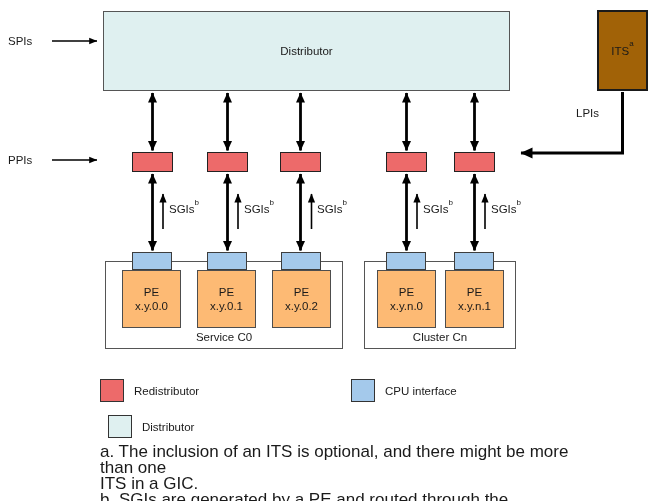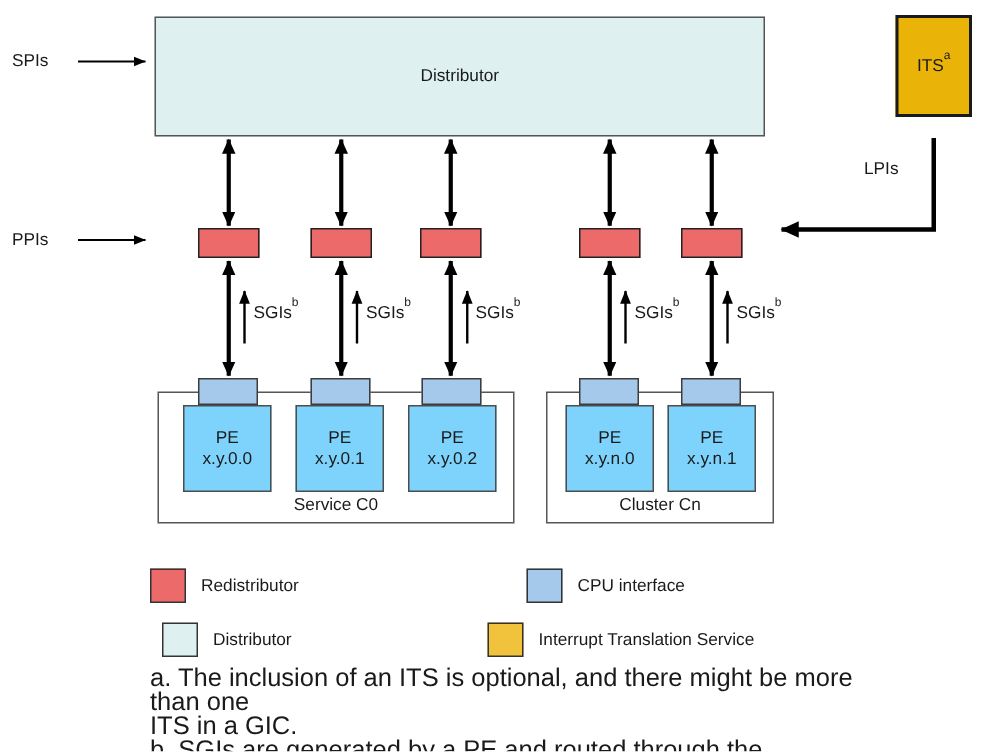--- a/index.html
+++ b/index.html
@@ -7,24 +7,24 @@
     position:relative;width:658px;height:501px;background:#ffffff;overflow:hidden;
     font-family:"Liberation Sans", sans-serif;color:#1a1a1a;
   }
   .abs{position:absolute;}
   .lbl{font-size:11.5px;line-height:14px;white-space:nowrap;}
   sup.fn{font-size:8px;position:relative;top:-0.45em;line-height:0;}
 
   
   .box{position:absolute;box-sizing:border-box;display:flex;align-items:center;justify-content:center;text-align:center;}
   .distributor{left:103px;top:11px;width:407px;height:80px;background:#dff0f0;border:1.5px solid #555;}
-  .its{left:597px;top:10px;width:51px;height:68px;background:#eab308;border:2px solid #1a1a1a;}
+  .its{left:597px;top:10px;width:51px;height:81px;background:#a16207;border:2px solid #1a1a1a;}
   .redist{top:152px;width:41px;height:20px;background:#ed6a6a;border:1.5px solid #222;}
   .cpu{top:252px;width:40px;height:18px;background:#a4c9eb;border:1.5px solid #3d3d3d;z-index:3;}
-  .pe{top:270px;width:59px;height:58px;background:#7dd3fc;border:1.5px solid #4d4d4d;z-index:2;flex-direction:column;}
+  .pe{top:270px;width:59px;height:58px;background:#fdba74;border:1.5px solid #4d4d4d;z-index:2;flex-direction:column;}
   .pe .l1,.pe .l2{display:block;font-size:11.5px;line-height:14px;}
   .cluster{position:absolute;top:261px;height:88px;box-sizing:border-box;border:1.5px solid #555;background:#ffffff;z-index:1;}
   .cluster .clabel{position:absolute;left:0;right:0;bottom:5px;text-align:center;font-size:11.5px;}
 
   
   svg.arrows{position:absolute;left:0;top:0;z-index:4;}
   .thick{stroke:#000;stroke-width:2.8px;}
   .thin{stroke:#000;stroke-width:1.6px;}
   .small{stroke:#000;stroke-width:1.3px;}
   .lpi{stroke:#000;stroke-width:3px;fill:none;}
@@ -155,24 +155,20 @@
     <span class="lbl">Redistributor</span>
   </div>
   <div class="legend-item" style="left:325px;top:379px;padding-left:26px;">
     <div class="swatch sw-blue"></div>
     <span class="lbl">CPU interface</span>
   </div>
   <div class="legend-item" style="left:108px;top:415px;">
     <div class="swatch sw-cyan"></div>
     <span class="lbl">Distributor</span>
   </div>
-  <div class="legend-item" style="left:325px;top:415px;">
-    <div class="swatch sw-yellow"></div>
-    <span class="lbl">Interrupt Translation Service</span>
-  </div>
 
   <div class="abs footnotes">
     <p>a. The inclusion of an ITS is optional, and there might be more than one
 ITS in a GIC.</p>
     <p>b. SGIs are generated by a PE and routed through the Distributor.</p>
   </div>
 
 </div>
 
 </body></html>

